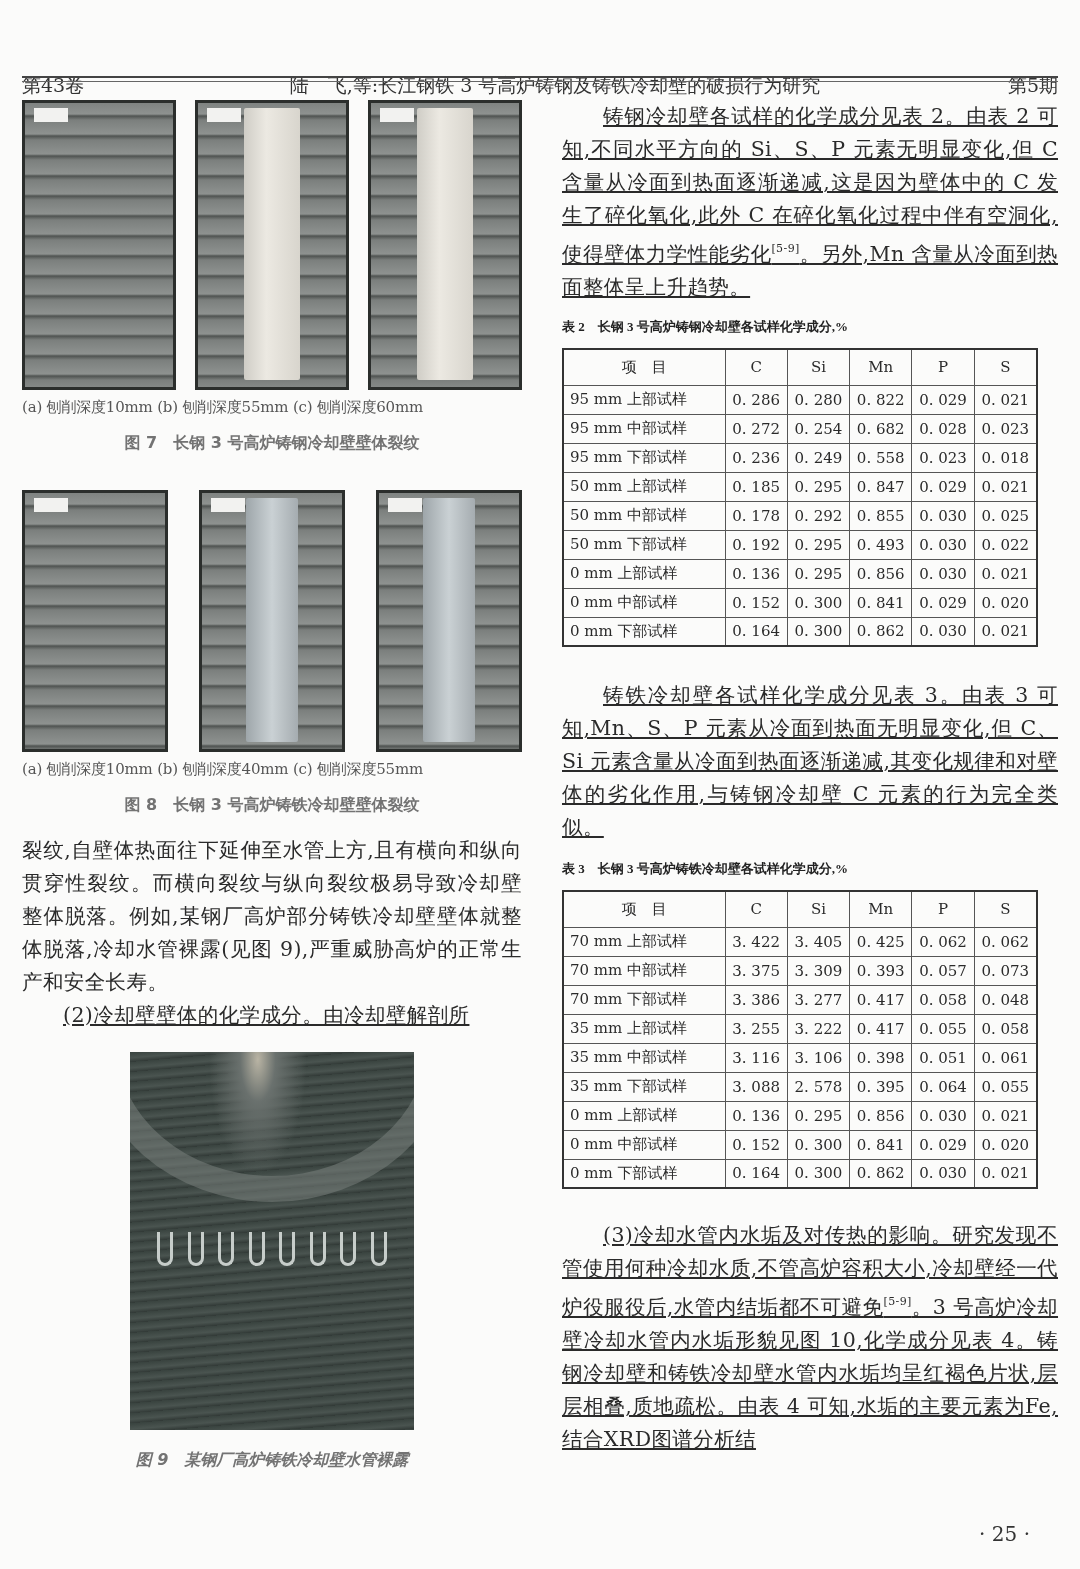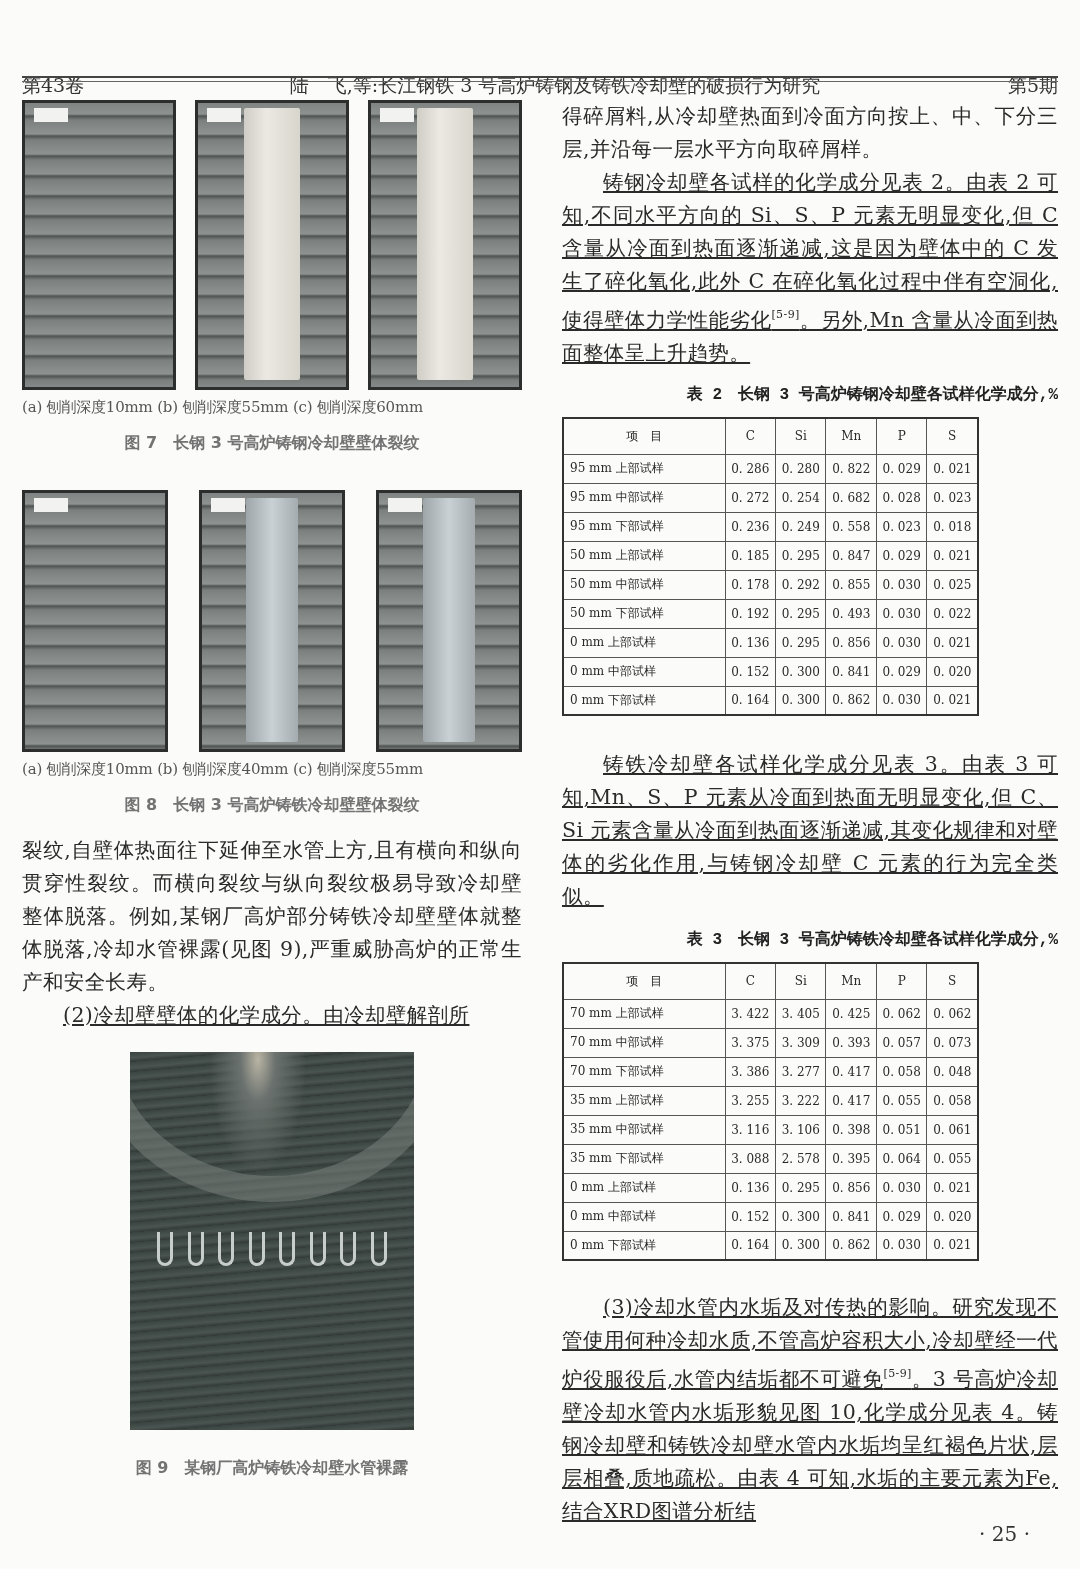--- a/index.html
+++ b/index.html
@@ -36,22 +36,22 @@
   sup { font-size: 11px; vertical-align: 9px; }
 
   .fig9 { width: 284px; height: 378px; margin: 20px auto 0; position: relative; background:
       radial-gradient(ellipse at 45% 2%, #b9b4a4 0%, #6a716e 8%, transparent 22%),
       repeating-linear-gradient(175deg, #39433f 0px, #4a5450 6px, #323a37 10px),
       #3b4541; overflow: hidden; }
   .fig9 .tubes { position: absolute; left: 20px; right: 20px; top: 160px; height: 60px; display: flex; justify-content: space-around; }
   .fig9 .tube { width: 16px; height: 34px; border: 3px solid #c7cdca; border-top: none; border-radius: 0 0 8px 8px; margin-top: 20px; }
   .fig9 .arc { position: absolute; left: -40px; right: -40px; top: -170px; height: 320px; border-radius: 50%; border: 26px solid rgba(120,128,124,0.55); }
 
-  .tbl-caption { font-family: Liberation Mono, monospace; font-weight: bold; font-size: 16px; text-align: right; color: #222; margin: 14px 0 12px; }
-  table.data { width: 417px; border-collapse: collapse; border: 2px solid #333; font-size: 12px; }
+  .tbl-caption { font-family: Liberation Serif, serif; font-weight: bold; font-size: 13px; text-align: left; color: #222; margin: 14px 0 12px; }
+  table.data { width: 476px; border-collapse: collapse; border: 2px solid #333; font-size: 15px; }
   table.data th, table.data td { border: 1px solid #555; height: 29px; padding: 0 4px; text-align: center; font-weight: normal; white-space: nowrap; }
   table.data th { height: 36px; }
   table.data td.item { text-align: left; padding-left: 6px; }
   table.data col.c0 { width: 162px; }
 
   .page-no { position: absolute; right: 50px; top: 1522px; font-size: 20px; color: #333; }
 </style>
 </head>
 <body>
 
@@ -123,25 +123,24 @@
       <div class="tube"></div>
         <div class="tube"></div>
         <div class="tube"></div>
         <div class="tube"></div>
         <div class="tube"></div>
         <div class="tube"></div>
         <div class="tube"></div>
         <div class="tube"></div>
     </div>
   </div>
-  <div class="fig-caption" style="margin-top:28px;">图 9　某钢厂高炉铸铁冷却壁水管裸露</div>
+  <div class="fig-caption" style="margin-top:20px;font-style:italic;">图 9　某钢厂高炉铸铁冷却壁水管裸露</div>
 </div>
 
 <div class="col-right">
-  <p class="body">得碎屑料,从冷却壁热面到冷面方向按上、中、下分三层,并沿每一层水平方向取碎屑样。</p>
   <p class="body indent"><span>铸钢冷却壁各试样的化学成分见表 2。由表 2 可知,不同水平方向的 Si、S、P 元素无明显变化,但 C 含量从冷面到热面逐渐递减,这是因为壁体中的 C 发生了碎化氧化,此外 C 在碎化氧化过程中伴有空洞化,使得壁体力学性能劣化</span><sup>[5-9]</sup><span>。另外,Mn 含量从冷面到热面整体呈上升趋势。</span></p>
 
   <div class="tbl-caption">表 2　长钢 3 号高炉铸钢冷却壁各试样化学成分,%</div>
   <table class="data">
     <colgroup>
         <col class="c0">
         <col>
         <col>
         <col>
         <col>

